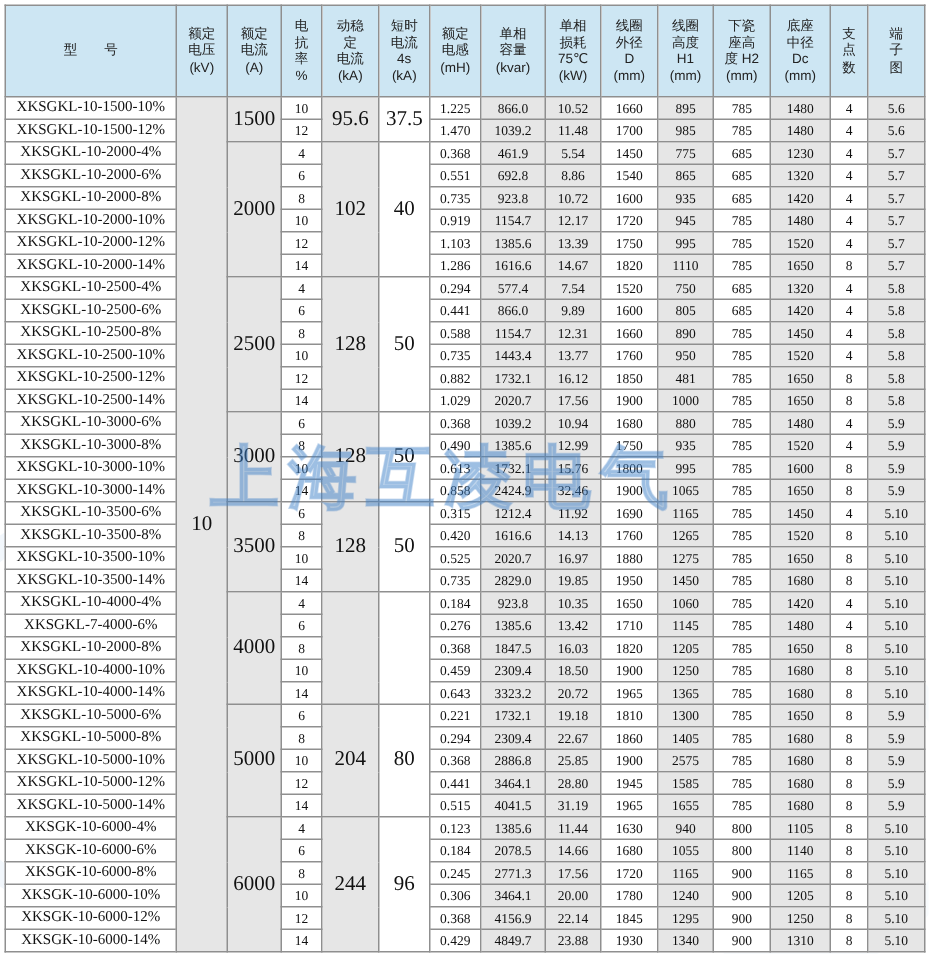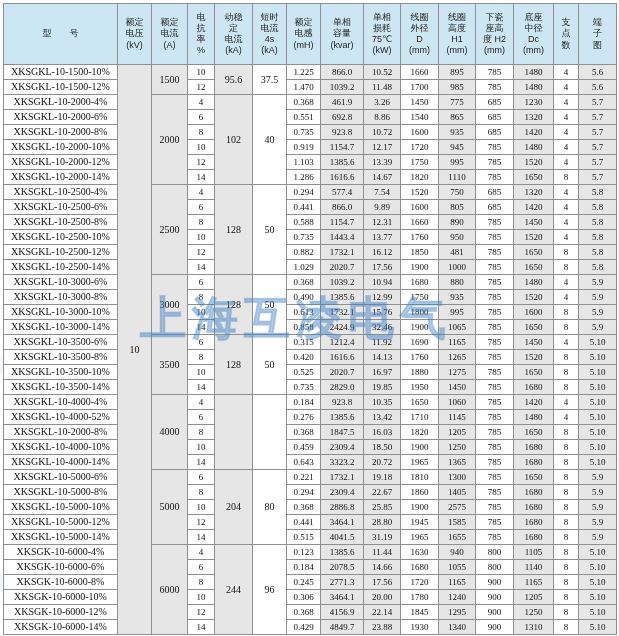--- a/index.html
+++ b/index.html
@@ -33,21 +33,21 @@
     white-space:pre-line;color:#222;
   }
   .spec tbody td{
     height:14px;
     font-size:9px;line-height:1;
     color:#111;
   }
   .spec td.model{font-size:10px;}
   .spec td.g{background:#e6e6e6;}
   .spec td.w{background:#ffffff;}
-  .spec tbody td.merged{font-size:10px;}
+  .spec tbody td.merged{font-size:14px;}
   
   col.c1{width:114px} col.c2{width:34px} col.c3{width:36px} col.c4{width:27px}
   col.c5{width:38px} col.c6{width:34px} col.c7{width:34px} col.c8{width:43px}
   col.c9{width:37px} col.c10{width:38px} col.c11{width:37px} col.c12{width:38px}
   col.c13{width:40px} col.c14{width:25px} col.c15{width:38px}
 
   .watermark{
     position:absolute;left:0;top:0;width:619px;height:636px;
     pointer-events:none;z-index:5;
     font-family:"Liberation Sans","DejaVu Sans",sans-serif;
@@ -178,21 +178,21 @@
         <td class="g">5.6</td>
       </tr>
       <tr>
         <td class="w model">XKSGKL-10-2000-4%</td>
         <td class="g merged" rowspan="6">2000</td>
         <td class="w">4</td>
         <td class="g merged" rowspan="6">102</td>
         <td class="w merged" rowspan="6">40</td>
         <td class="w">0.368</td>
         <td class="g">461.9</td>
-        <td class="g">3.26</td>
+        <td class="g">5.54</td>
         <td class="w">1450</td>
         <td class="g">775</td>
         <td class="w">685</td>
         <td class="g">1230</td>
         <td class="w">4</td>
         <td class="g">5.7</td>
       </tr>
       <tr>
         <td class="w model">XKSGKL-10-2000-6%</td>
         <td class="w">6</td>
@@ -459,21 +459,21 @@
         <td class="g">923.8</td>
         <td class="g">10.35</td>
         <td class="w">1650</td>
         <td class="g">1060</td>
         <td class="w">785</td>
         <td class="g">1420</td>
         <td class="w">4</td>
         <td class="g">5.10</td>
       </tr>
       <tr>
-        <td class="w model">XKSGKL-10-4000-52%</td>
+        <td class="w model">XKSGKL-7-4000-6%</td>
         <td class="w">6</td>
         <td class="w">0.276</td>
         <td class="g">1385.6</td>
         <td class="g">13.42</td>
         <td class="w">1710</td>
         <td class="g">1145</td>
         <td class="w">785</td>
         <td class="g">1480</td>
         <td class="w">4</td>
         <td class="g">5.10</td>

